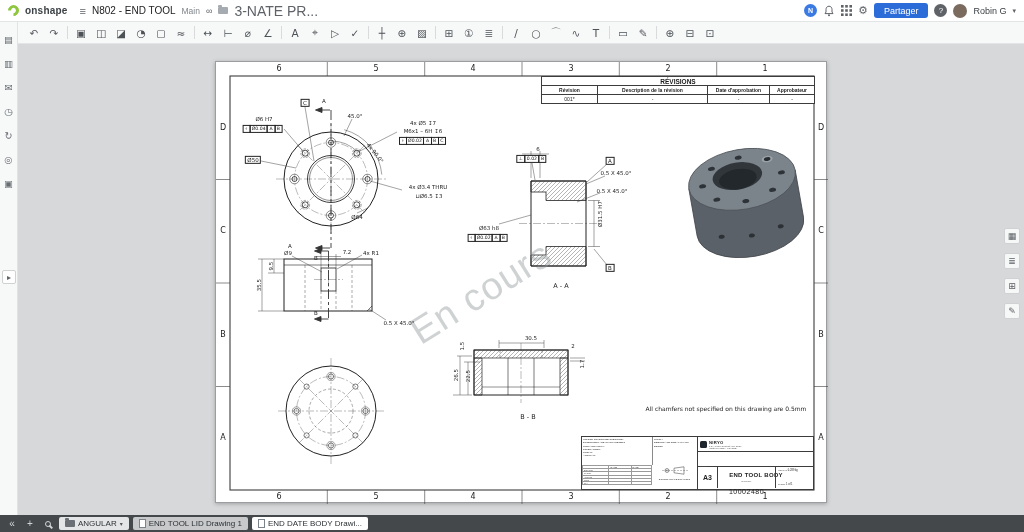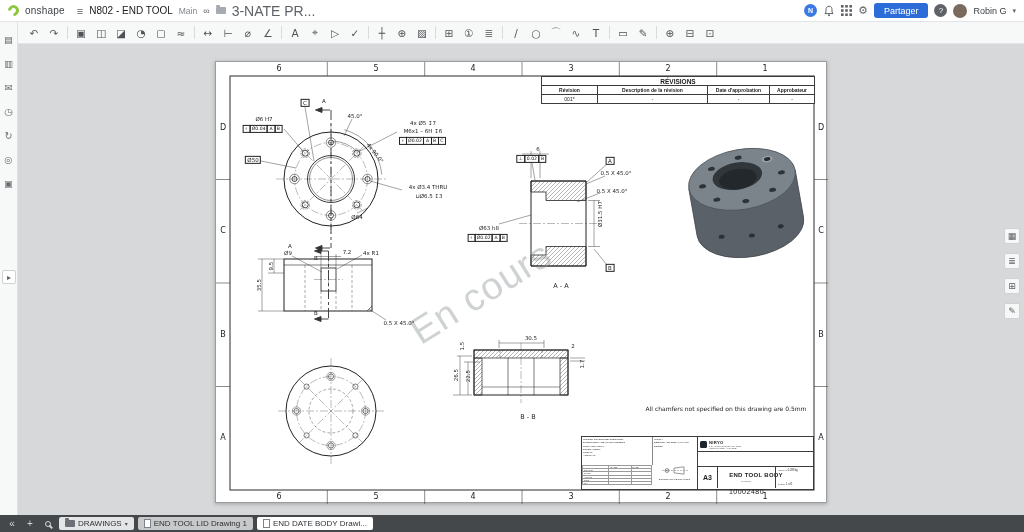--- a/index.html
+++ b/index.html
@@ -3,21 +3,21 @@
 <meta charset="utf-8">
 <style>
 *{margin:0;padding:0;box-sizing:border-box}
 html,body{width:1024px;height:532px;overflow:hidden}
 body{font-family:"Liberation Sans",sans-serif;background:#d6d8d9}
 .app{position:relative;width:1024px;height:532px;background:#d6d8d9}
 
 
 .topbar{position:absolute;left:0;top:0;width:1024px;height:22px;background:#fff;border-bottom:1px solid #e3e4e6;display:flex;align-items:center;padding:0 8px;gap:6px;z-index:40}
 .logo-mark{width:11px;height:11px;border:3px solid #8ec73f;border-radius:50%;border-left-color:transparent;transform:rotate(-45deg);flex:none}
-.wordmark{font-size:10px;color:#3e4347;font-weight:normal;letter-spacing:.2px}
+.wordmark{font-size:10px;color:#3e4347;font-weight:bold;letter-spacing:.2px}
 .menu-icon{font-size:11px;color:#5f6368;margin-left:6px}
 .doc-title{font-size:10px;font-weight:normal;color:#202124}
 .ws{font-size:8.5px;color:#80868b}
 .link-icon{font-size:9px;color:#5f6368}
 .folder-icon{width:10px;height:7px;background:#a5abb1;border-radius:1px;position:relative;flex:none}
 .folder-icon::before{content:"";position:absolute;top:-2px;left:0;width:4px;height:2px;background:#a5abb1;border-radius:1px 1px 0 0}
 .crumb{font-size:14px;color:#5f6368}
 .spacer{flex:1}
 .collab{width:13px;height:13px;border-radius:50%;background:#3b79e3;color:#fff;font-size:7px;display:flex;align-items:center;justify-content:center;font-weight:bold}
 .ticon{flex:none}
@@ -586,21 +586,21 @@
         <span class="tbi">✎</span>
       </div>
   </div>
 
   <footer class="bottombar">
     <span class="bbi">«</span>
     <span class="bbi">+</span>
     <span class="mag"></span>
     <div class="btab folder-tab">
       <span class="folder-icon"></span>
-      <span>DRAWINGS</span>
+      <span>ANGULAR</span>
       <span class="bcaret">▾</span>
     </div>
     <div class="btab">
       <span class="pageicon"></span>
       <span>END TOOL LID Drawing 1</span>
     </div>
     <div class="btab active">
       <span class="pageicon"></span>
       <span>END DATE BODY Drawi...</span>
     </div>

